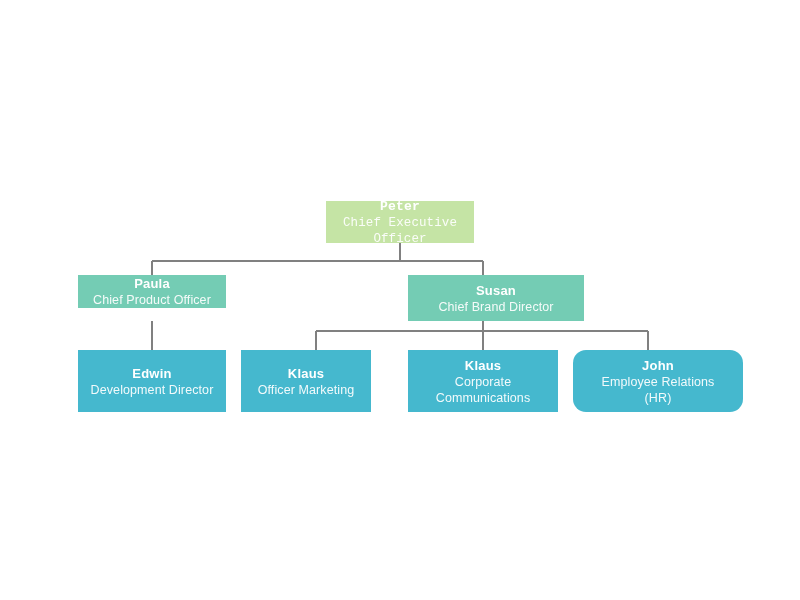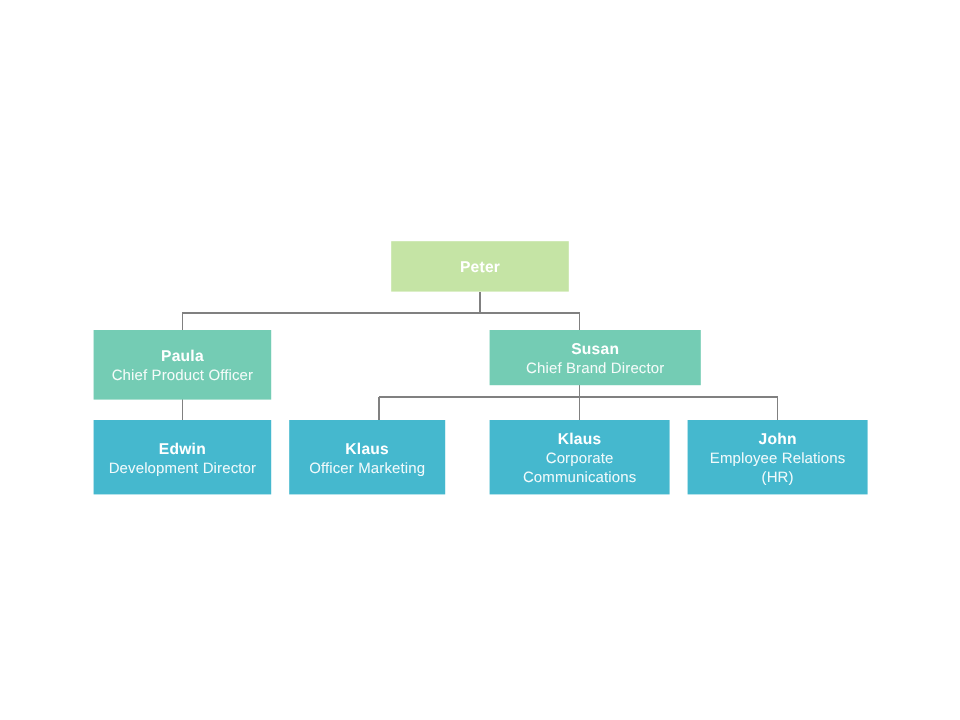--- a/index.html
+++ b/index.html
@@ -70,44 +70,45 @@
       <line x1="483" y1="261" x2="483" y2="275" stroke="#808080" stroke-width="1.4" shape-rendering="crispEdges"></line>
       <line x1="152" y1="321" x2="152" y2="350" stroke="#808080" stroke-width="1.4" shape-rendering="crispEdges"></line>
       <line x1="483" y1="321" x2="483" y2="331" stroke="#808080" stroke-width="1.4" shape-rendering="crispEdges"></line>
       <line x1="316" y1="331" x2="648" y2="331" stroke="#808080" stroke-width="1.4" shape-rendering="crispEdges"></line>
       <line x1="316" y1="331" x2="316" y2="350" stroke="#808080" stroke-width="1.4" shape-rendering="crispEdges"></line>
       <line x1="483" y1="331" x2="483" y2="350" stroke="#808080" stroke-width="1.4" shape-rendering="crispEdges"></line>
       <line x1="648" y1="331" x2="648" y2="350" stroke="#808080" stroke-width="1.4" shape-rendering="crispEdges"></line>
     </svg>
 
   <div id="node-layer">
-      <div class="node level-1" style="left: 326px; top: 201px; width: 148px; height: 42px; background: rgb(197, 228, 165);">
+      <div class="node level-1" style="left: 326px; top: 201px; width: 148px; height: 42px; background: rgb(197, 228, 165); font-family: Liberation Mono, monospace;">
         <div class="node-name">Peter</div>
+        <div class="node-title">Chief Executive Officer</div>
       </div>
-      <div class="node level-2" style="left: 78px; top: 275px; width: 148px; height: 58px; background: rgb(116, 204, 180);">
+      <div class="node level-2" style="left: 78px; top: 275px; width: 148px; height: 33px; background: rgb(116, 204, 180);">
         <div class="node-name">Paula</div>
         <div class="node-title">Chief Product Officer</div>
       </div>
       <div class="node level-2" style="left: 408px; top: 275px; width: 176px; height: 46px; background: rgb(116, 204, 180);">
         <div class="node-name">Susan</div>
         <div class="node-title">Chief Brand Director</div>
       </div>
       <div class="node level-3" style="left: 78px; top: 350px; width: 148px; height: 62px; background: rgb(69, 184, 206);">
         <div class="node-name">Edwin</div>
         <div class="node-title">Development Director</div>
       </div>
       <div class="node level-3" style="left: 241px; top: 350px; width: 130px; height: 62px; background: rgb(69, 184, 206);">
         <div class="node-name">Klaus</div>
         <div class="node-title">Officer Marketing</div>
       </div>
       <div class="node level-3" style="left: 408px; top: 350px; width: 150px; height: 62px; background: rgb(69, 184, 206);">
         <div class="node-name">Klaus</div>
         <div class="node-title">Corporate</div>
         <div class="node-title">Communications</div>
       </div>
-      <div class="node level-3" style="left: 573px; top: 350px; width: 150px; height: 62px; background: rgb(69, 184, 206);">
+      <div class="node level-3" style="left: 573px; top: 350px; width: 170px; height: 62px; background: rgb(69, 184, 206); border-radius: 13px;">
         <div class="node-name">John</div>
         <div class="node-title">Employee Relations</div>
         <div class="node-title">(HR)</div>
       </div>
     </div>
 
 </div>
 
 </body></html>

